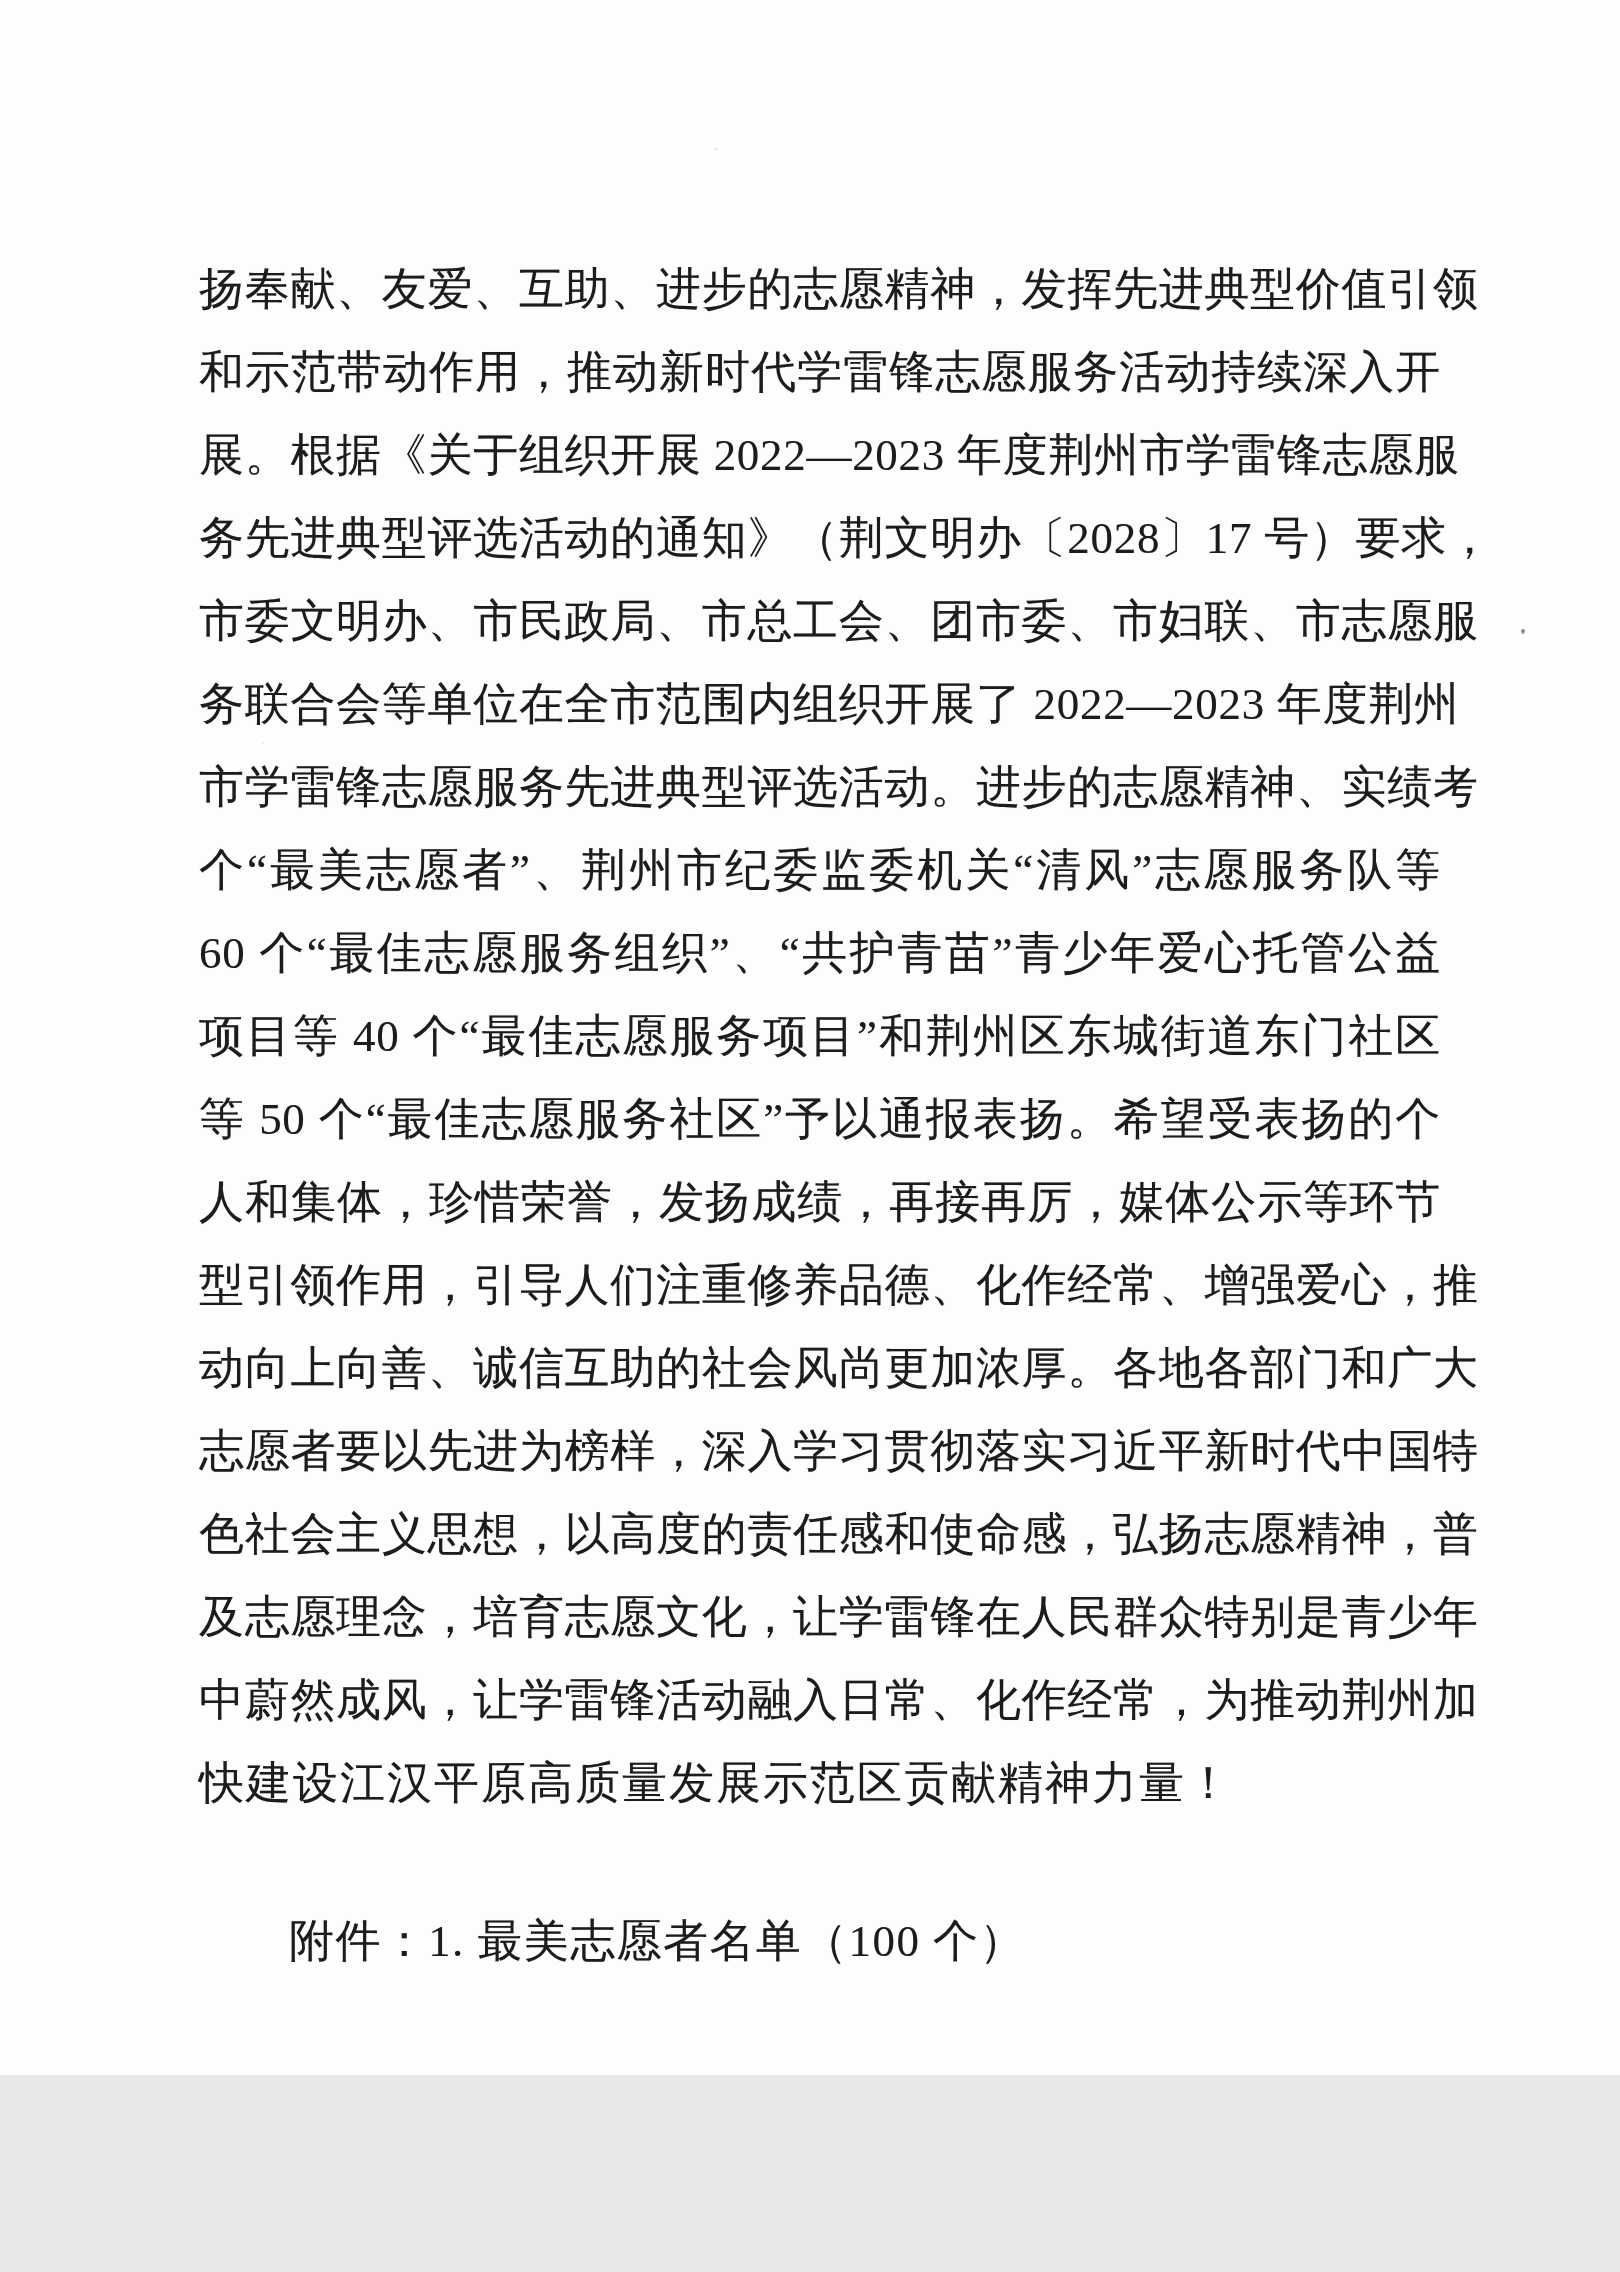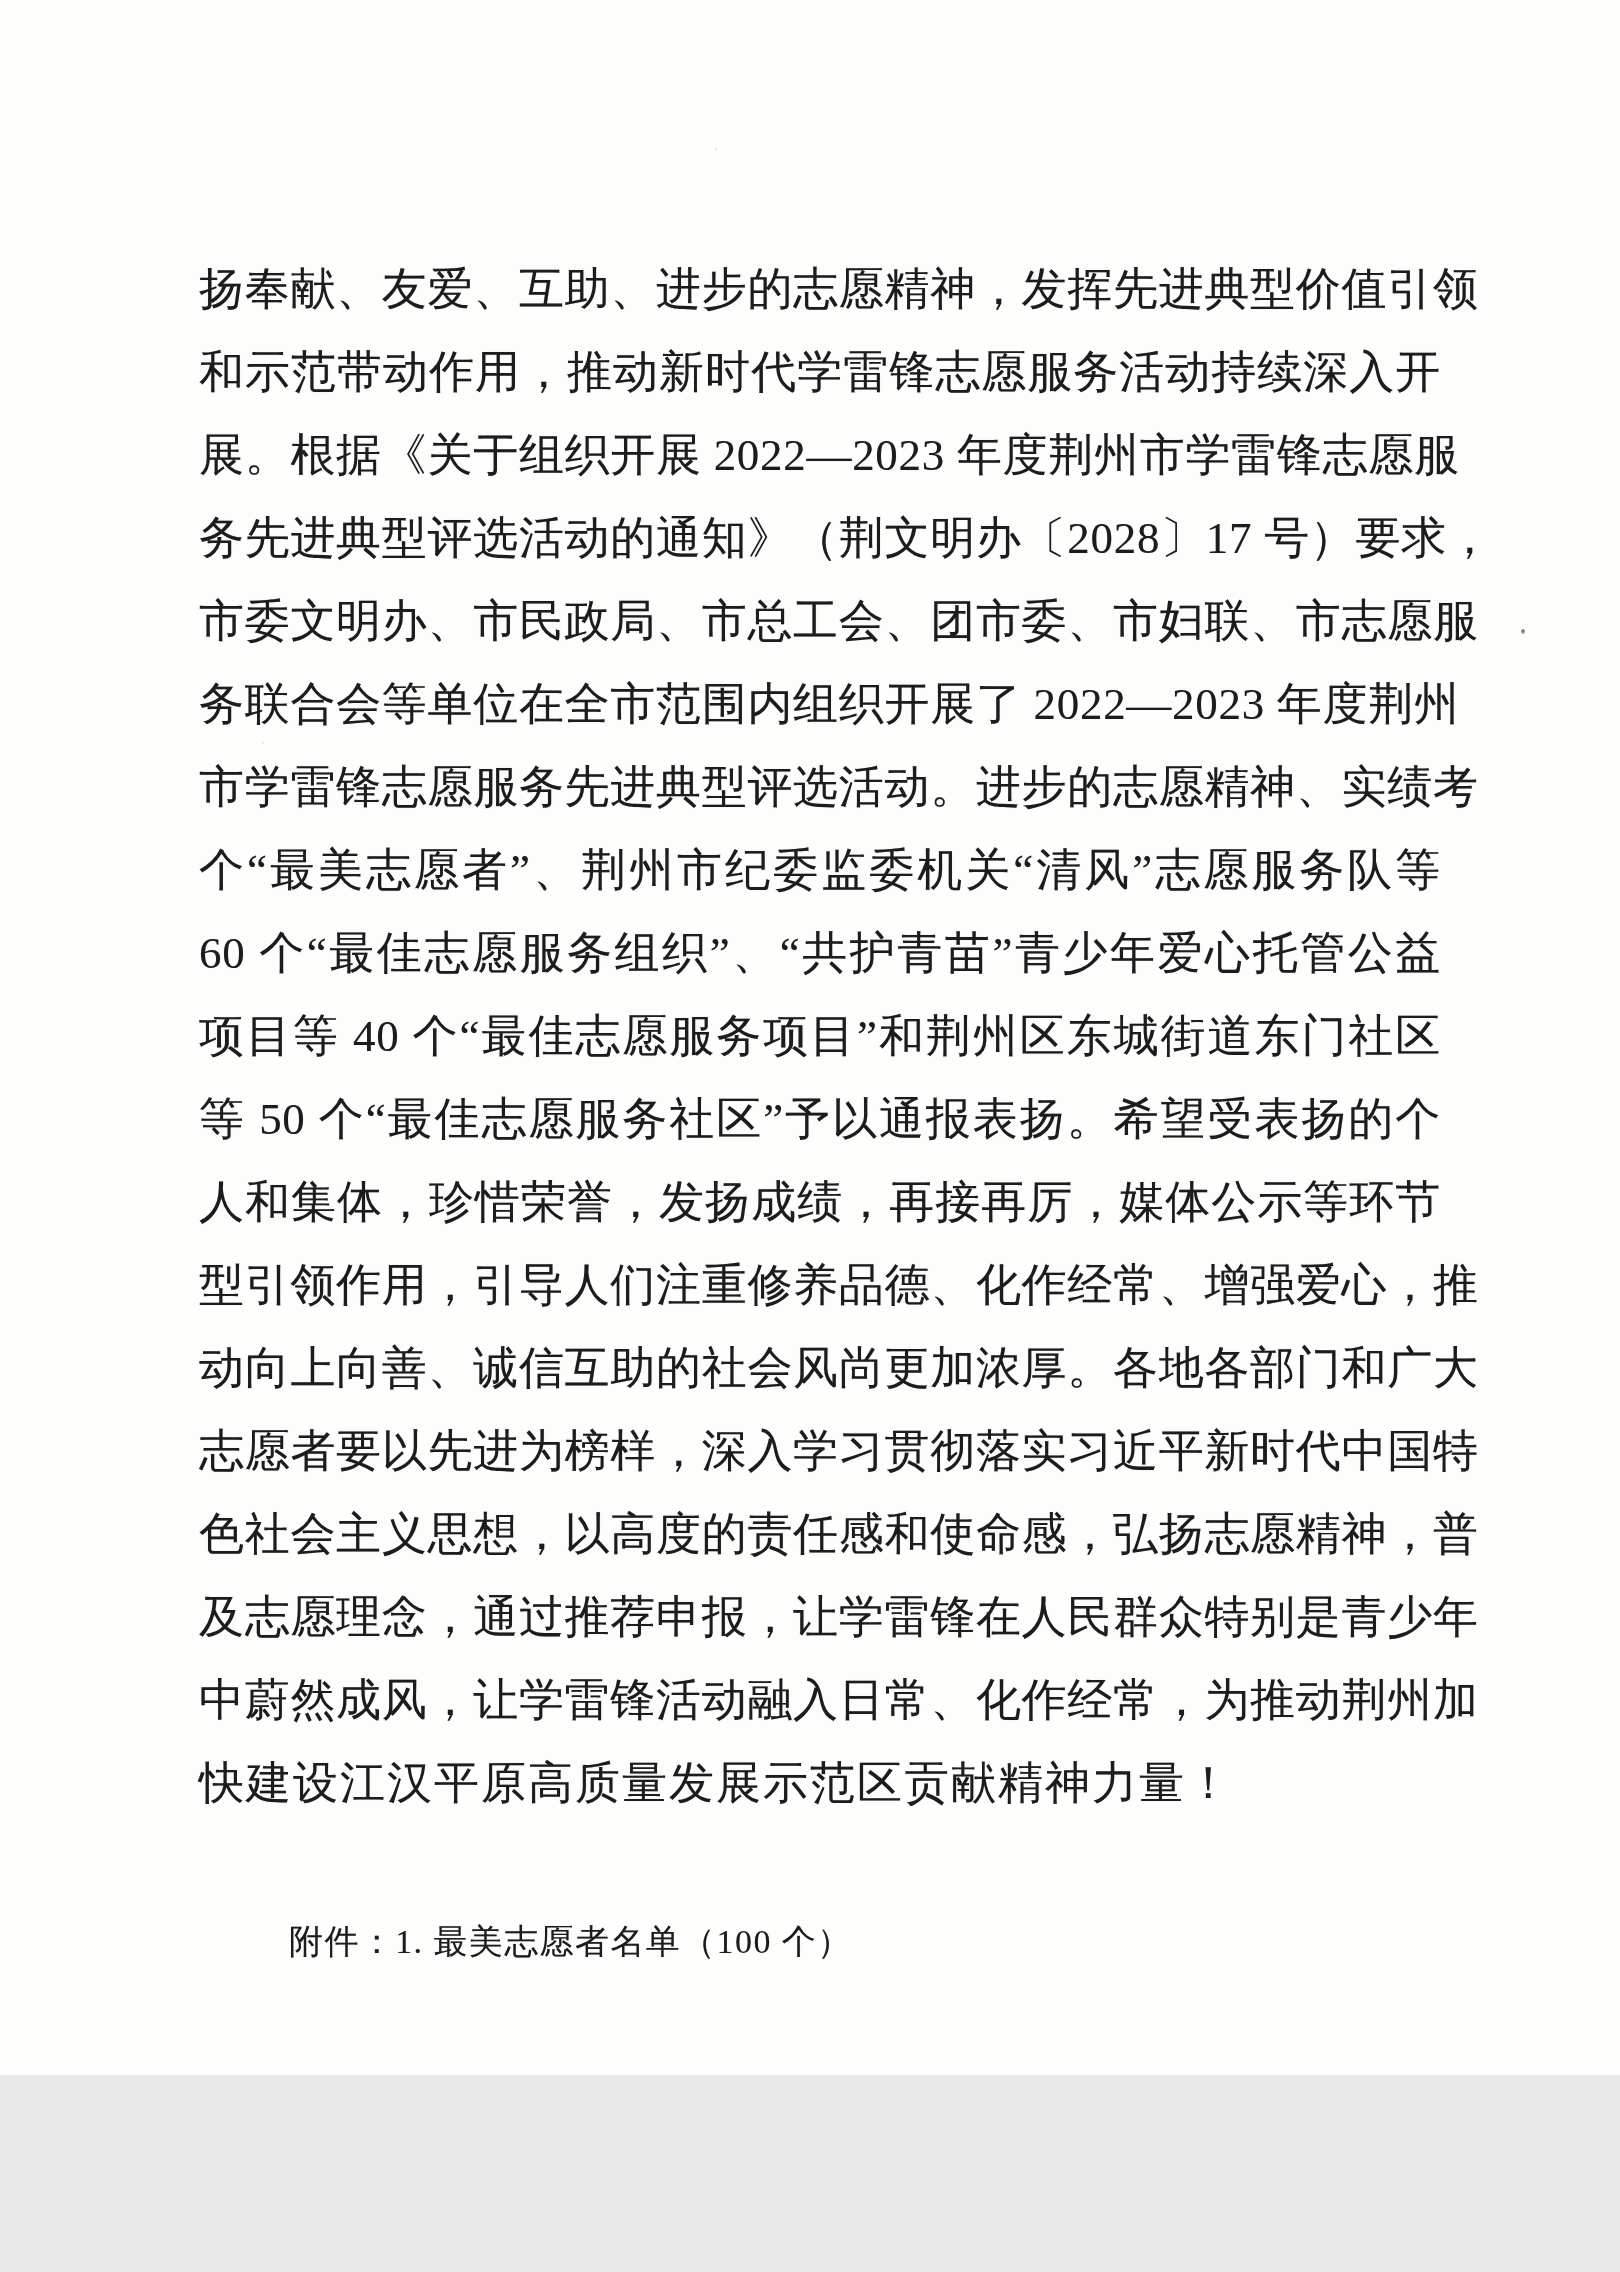--- a/index.html
+++ b/index.html
@@ -41,21 +41,21 @@
   .line.last-line {
     text-align: center;
     text-align-last: left;
     letter-spacing: 2px;
   }
   .attachment-line {
     margin-top: 75px;
     padding-left: 90px;
     height: 83px;
     line-height: 83px;
-    font-size: 34px;
+    font-size: 45px;
     white-space: nowrap;
     text-align: right;
     text-align-last: left;
     letter-spacing: 1.4px;
     text-shadow: 0 0 0.7px rgba(20,20,20,0.35);
   }
   .page-number {
     position: absolute;
     left: 221px;
     top: 2092px;
@@ -90,21 +90,21 @@
     <div class="line">市学雷锋志愿服务先进典型评选活动。进步的志愿精神、实绩考</div>
     <div class="line">个“最美志愿者”、荆州市纪委监委机关“清风”志愿服务队等</div>
     <div class="line">60 个“最佳志愿服务组织”、“共护青苗”青少年爱心托管公益</div>
     <div class="line">项目等 40 个“最佳志愿服务项目”和荆州区东城街道东门社区</div>
     <div class="line">等 50 个“最佳志愿服务社区”予以通报表扬。希望受表扬的个</div>
     <div class="line">人和集体，珍惜荣誉，发扬成绩，再接再厉，媒体公示等环节</div>
     <div class="line">型引领作用，引导人们注重修养品德、化作经常、增强爱心，推</div>
     <div class="line">动向上向善、诚信互助的社会风尚更加浓厚。各地各部门和广大</div>
     <div class="line">志愿者要以先进为榜样，深入学习贯彻落实习近平新时代中国特</div>
     <div class="line">色社会主义思想，以高度的责任感和使命感，弘扬志愿精神，普</div>
-    <div class="line">及志愿理念，通过推荐申报，让学雷锋在人民群众特别是青少年</div>
+    <div class="line">及志愿理念，培育志愿文化，让学雷锋在人民群众特别是青少年</div>
     <div class="line">中蔚然成风，让学雷锋活动融入日常、化作经常，为推动荆州加</div>
     <div class="line last-line">快建设江汉平原高质量发展示范区贡献精神力量！</div>
 
     <div class="attachment-line">附件：1. 最美志愿者名单（100 个）</div>
   </div>
 
   <div class="page-number">— 2 —</div>
 
   <div class="artifact-dot"></div>
 

